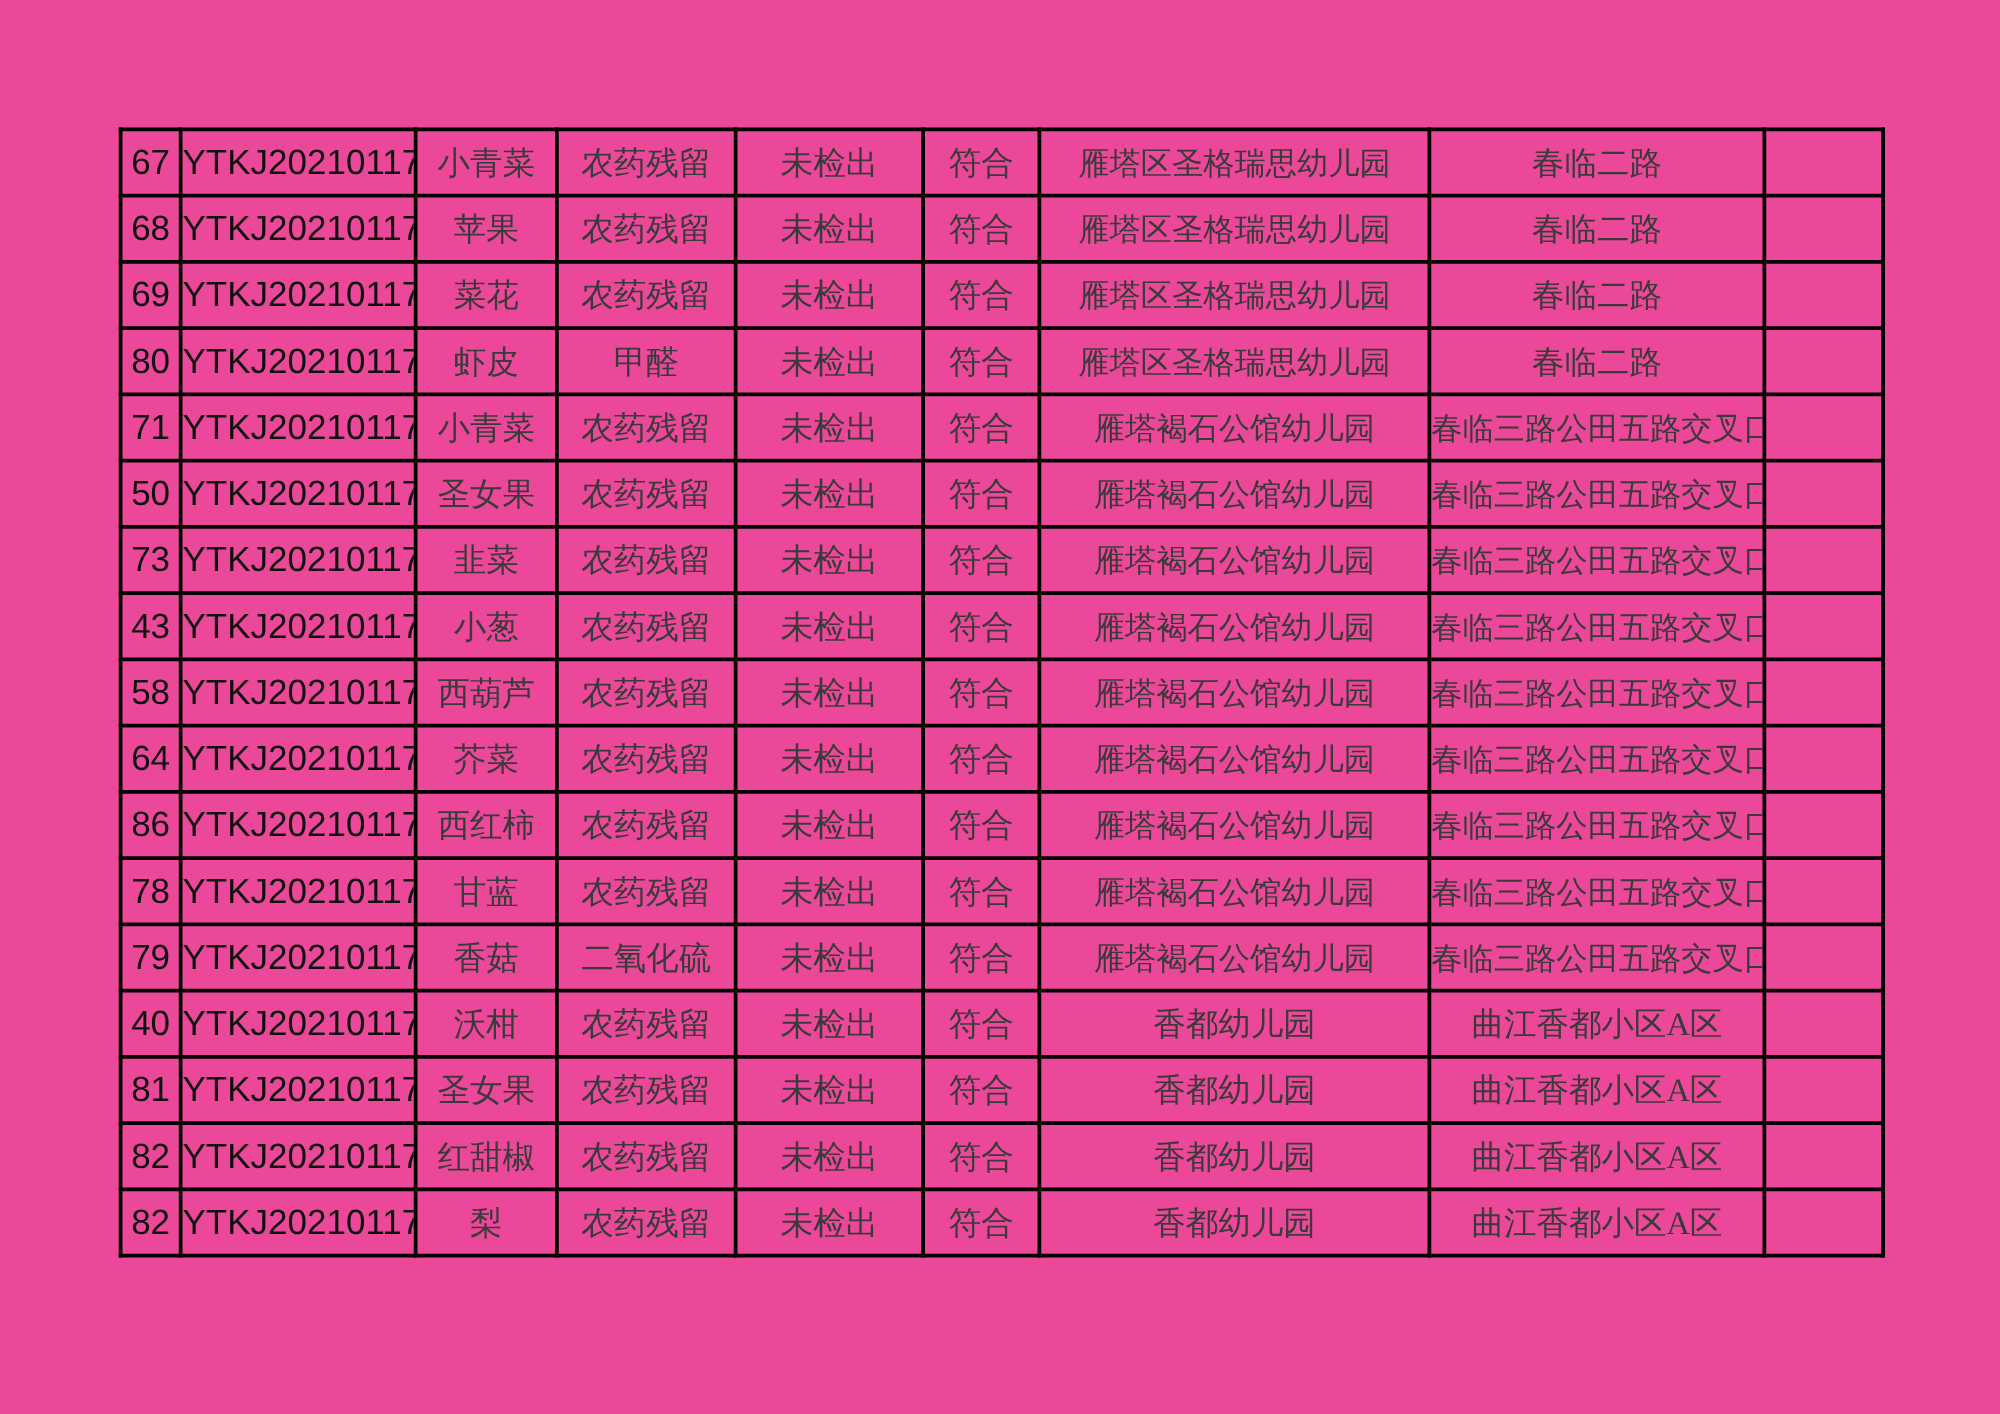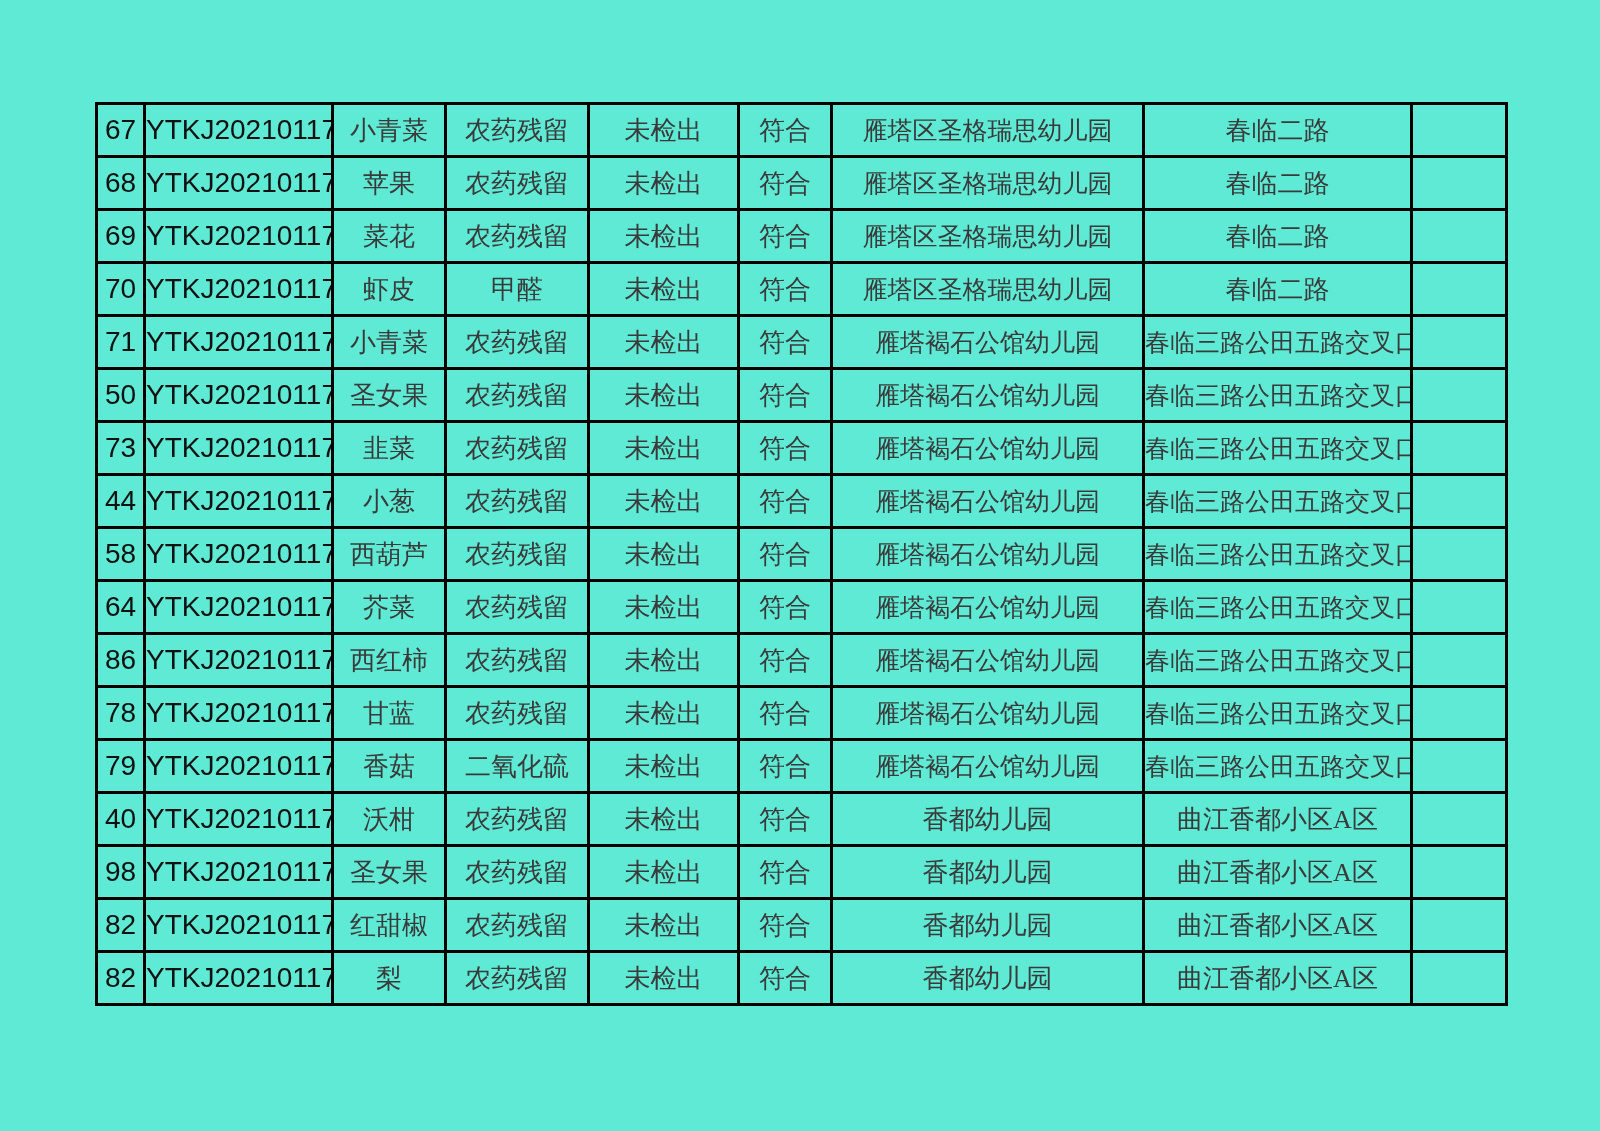--- a/index.html
+++ b/index.html
@@ -8,21 +8,21 @@
     background: #ffffff;
     width: 1600px;
     height: 1131px;
     overflow: hidden;
     font-family: "Liberation Serif", "DejaVu Serif", serif;
   }
   .page {
     position: relative;
     width: 1600px;
     height: 1131px;
-    background: #5eead4;
+    background: #ec4899;
   }
   table.inspection {
     position: absolute;
     left: 95px;
     top: 102px;
     border-collapse: collapse;
     table-layout: fixed;
     width: 1410px;
   }
   table.inspection td {
@@ -94,21 +94,21 @@
           <td class="latin">YTKJ2021011736</td>
           <td class="cjk">菜花</td>
           <td class="cjk">农药残留</td>
           <td class="cjk">未检出</td>
           <td class="cjk">符合</td>
           <td class="cjk-wide">雁塔区圣格瑞思幼儿园</td>
           <td class="cjk">春临二路</td>
           <td class="cjk"></td>
         </tr>
         <tr>
-          <td class="latin">70</td>
+          <td class="latin">80</td>
           <td class="latin">YTKJ2021011737</td>
           <td class="cjk">虾皮</td>
           <td class="cjk">甲醛</td>
           <td class="cjk">未检出</td>
           <td class="cjk">符合</td>
           <td class="cjk-wide">雁塔区圣格瑞思幼儿园</td>
           <td class="cjk">春临二路</td>
           <td class="cjk"></td>
         </tr>
         <tr>
@@ -138,21 +138,21 @@
           <td class="latin">YTKJ2021011740</td>
           <td class="cjk">韭菜</td>
           <td class="cjk">农药残留</td>
           <td class="cjk">未检出</td>
           <td class="cjk">符合</td>
           <td class="cjk-wide">雁塔褐石公馆幼儿园</td>
           <td class="cjk-wide">春临三路公田五路交叉口</td>
           <td class="cjk"></td>
         </tr>
         <tr>
-          <td class="latin">44</td>
+          <td class="latin">43</td>
           <td class="latin">YTKJ2021011741</td>
           <td class="cjk">小葱</td>
           <td class="cjk">农药残留</td>
           <td class="cjk">未检出</td>
           <td class="cjk">符合</td>
           <td class="cjk-wide">雁塔褐石公馆幼儿园</td>
           <td class="cjk-wide">春临三路公田五路交叉口</td>
           <td class="cjk"></td>
         </tr>
         <tr>
@@ -215,21 +215,21 @@
           <td class="latin">YTKJ2021011747</td>
           <td class="cjk">沃柑</td>
           <td class="cjk">农药残留</td>
           <td class="cjk">未检出</td>
           <td class="cjk">符合</td>
           <td class="cjk">香都幼儿园</td>
           <td class="cjk">曲江香都小区A区</td>
           <td class="cjk"></td>
         </tr>
         <tr>
-          <td class="latin">98</td>
+          <td class="latin">81</td>
           <td class="latin">YTKJ2021011748</td>
           <td class="cjk">圣女果</td>
           <td class="cjk">农药残留</td>
           <td class="cjk">未检出</td>
           <td class="cjk">符合</td>
           <td class="cjk">香都幼儿园</td>
           <td class="cjk">曲江香都小区A区</td>
           <td class="cjk"></td>
         </tr>
         <tr>

